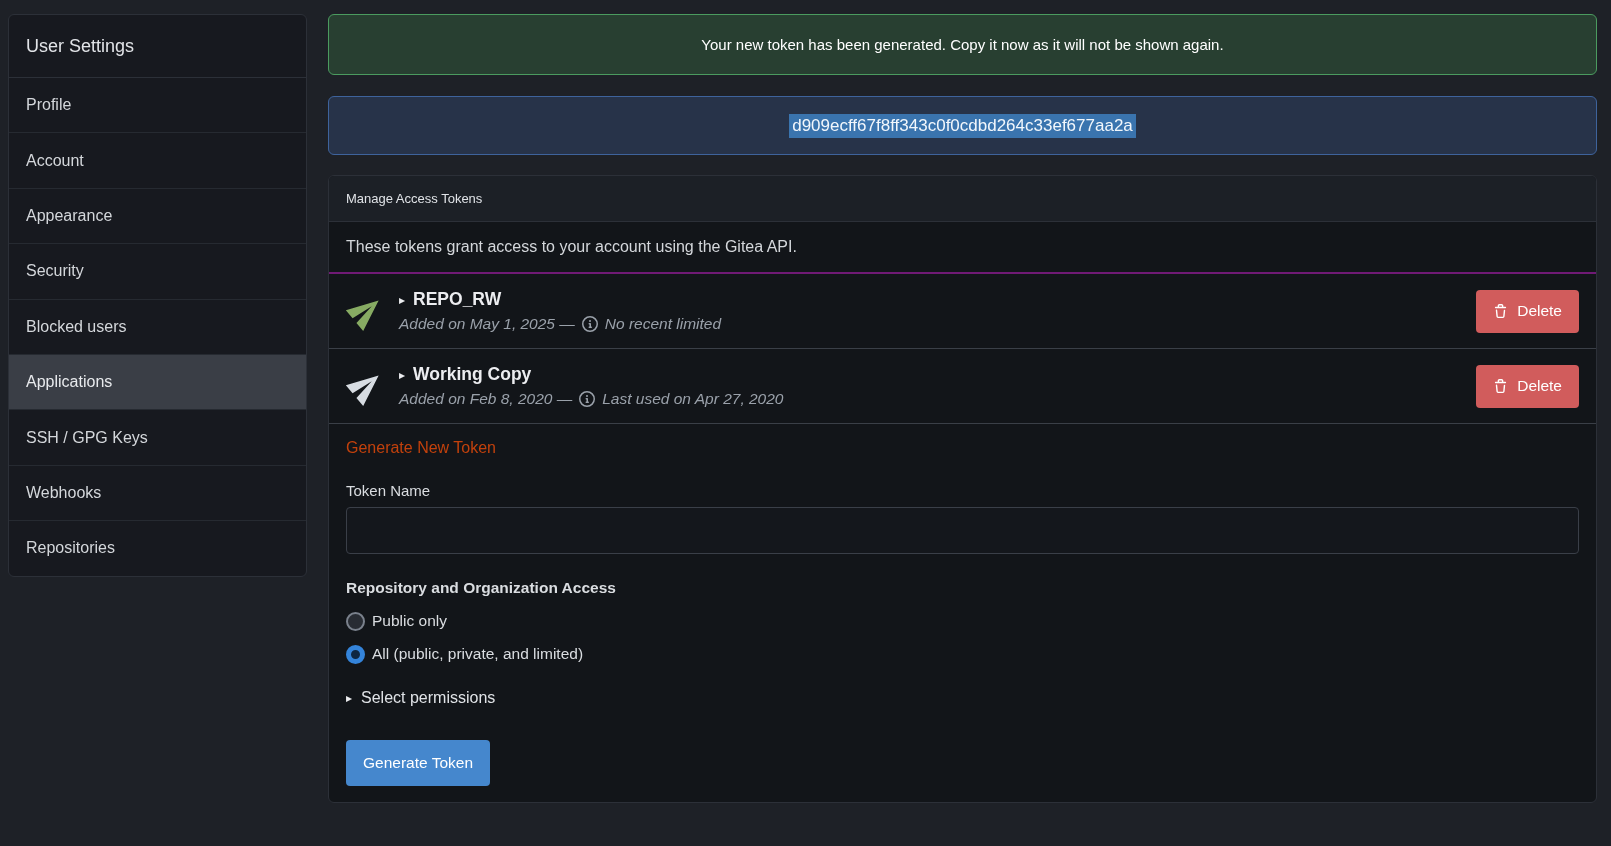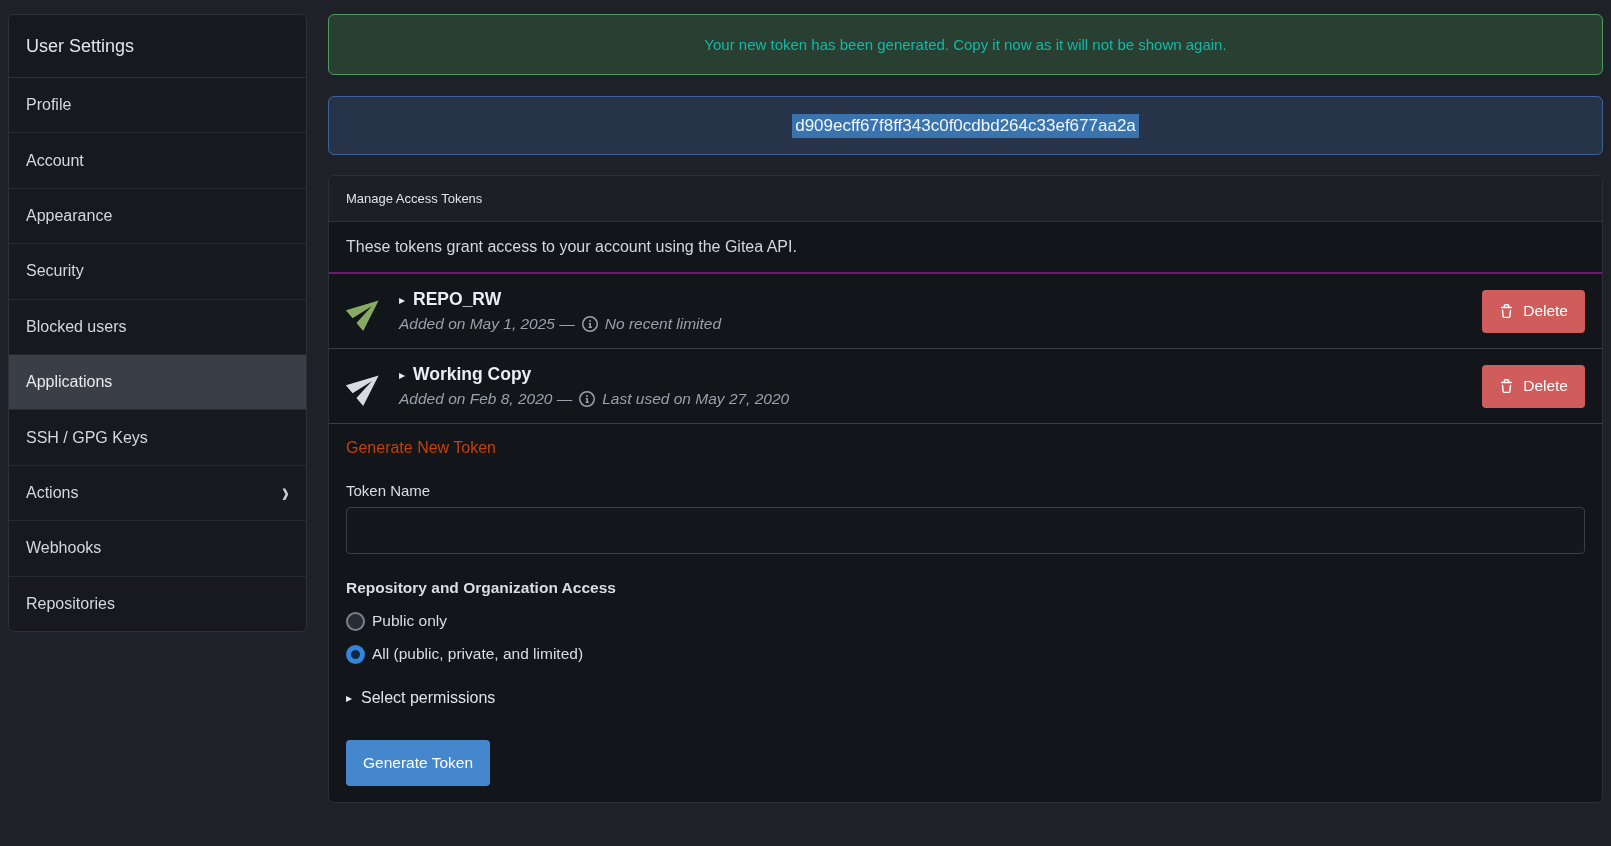--- a/index.html
+++ b/index.html
@@ -2,21 +2,21 @@
 <html><head>
 <meta charset="utf-8">
 <style>
   html,body{margin:0;padding:0;}
   body{
     width:1611px;height:846px;overflow:hidden;
     background:#1e2127;
     font-family:"Liberation Sans","DejaVu Sans",sans-serif;
     color:#d4d7db;
   }
-  .layout{display:flex;align-items:flex-start;padding:14px 8px 0 8px;gap:21px;}
+  .layout{display:flex;align-items:flex-start;padding:14px 14px 0 8px;gap:21px;}
 
   
   .sidebar{
     width:297px;flex:none;background:#17191f;
     border:1px solid #2c3038;border-radius:6px;overflow:hidden;
   }
   .side-title{
     height:62px;display:flex;align-items:center;padding:0 17px;
     font-size:18px;color:#e2e4e8;border-bottom:1px solid #2c3038;
   }
@@ -28,21 +28,21 @@
   .side-item:last-child{border-bottom:none;}
   .side-item.active{background:#3a3e46;color:#e8eaed;}
   .chev{font-size:22px;color:#c8ccd2;line-height:1;font-weight:bold;transform:scaleY(1.3);}
 
   
   .main{flex:1;min-width:0;}
 
   .flash{
     height:59px;display:flex;align-items:center;justify-content:center;
     background:#283f31;border:1px solid #4b9b5f;border-radius:6px;
-    color:#14b8a6;font-size:15px;margin-bottom:21px;
+    color:#ffffff;font-size:15px;margin-bottom:21px;
   }
   .token-box{
     height:57px;display:flex;align-items:center;justify-content:center;
     background:#273349;border:1px solid #3e639c;border-radius:6px;
     margin-bottom:20px;
   }
   .token-value{
     background:#3a74ae;color:#f2f7fc;font-size:17px;padding:2px 3px;cursor:text;
   }
 
@@ -125,24 +125,20 @@
       </a>
     <a class="side-item">
         <span>Blocked users</span>
       </a>
     <a class="side-item active">
         <span>Applications</span>
       </a>
     <a class="side-item">
         <span>SSH / GPG Keys</span>
       </a>
-    <a class="side-item">
-      <span>Actions</span>
-      <span class="chev">›</span>
-    </a>
     <a class="side-item">
         <span>Webhooks</span>
       </a>
     <a class="side-item">
         <span>Repositories</span>
       </a>
   </nav>
 
   <main class="main">
 
@@ -200,21 +196,21 @@
             <span class="tri">▸</span>
             <span>Working Copy</span>
           </div>
           <div class="token-meta">
             <span>Added on Feb 8, 2020 —</span>
             <span class="info-icon">
               <svg viewBox="0 0 16 16" fill="currentColor">
                   <path d="M0 8a8 8 0 1 1 16 0A8 8 0 0 1 0 8Zm8-6.5a6.5 6.5 0 1 0 0 13 6.5 6.5 0 0 0 0-13ZM6.5 7.75A.75.75 0 0 1 7.25 7h1a.75.75 0 0 1 .75.75v2.75h.25a.75.75 0 0 1 0 1.5h-2a.75.75 0 0 1 0-1.5h.25v-2h-.25a.75.75 0 0 1-.75-.75ZM8 6a1 1 0 1 1 0-2 1 1 0 0 1 0 2Z"></path>
                 </svg>
             </span>
-            <span>Last used on May 27, 2020</span>
+            <span>Last used on Apr 27, 2020</span>
           </div>
         </div>
         <button class="delete-btn">
           <span style="display:inline-flex;">
             <svg viewBox="0 0 16 16" fill="currentColor">
                 <path d="M11 1.75V3h2.25a.75.75 0 0 1 0 1.5H2.75a.75.75 0 0 1 0-1.5H5V1.75C5 .784 5.784 0 6.75 0h2.5C10.216 0 11 .784 11 1.75ZM4.496 6.675l.66 6.6a.25.25 0 0 0 .249.225h5.19a.25.25 0 0 0 .249-.225l.66-6.6a.75.75 0 0 1 1.492.149l-.66 6.6A1.748 1.748 0 0 1 10.595 15h-5.19a1.748 1.748 0 0 1-1.741-1.575l-.66-6.6a.75.75 0 1 1 1.492-.15ZM6.5 1.75V3h3V1.75a.25.25 0 0 0-.25-.25h-2.5a.25.25 0 0 0-.25.25Z"></path>
               </svg>
           </span>
           <span>Delete</span>
         </button>

